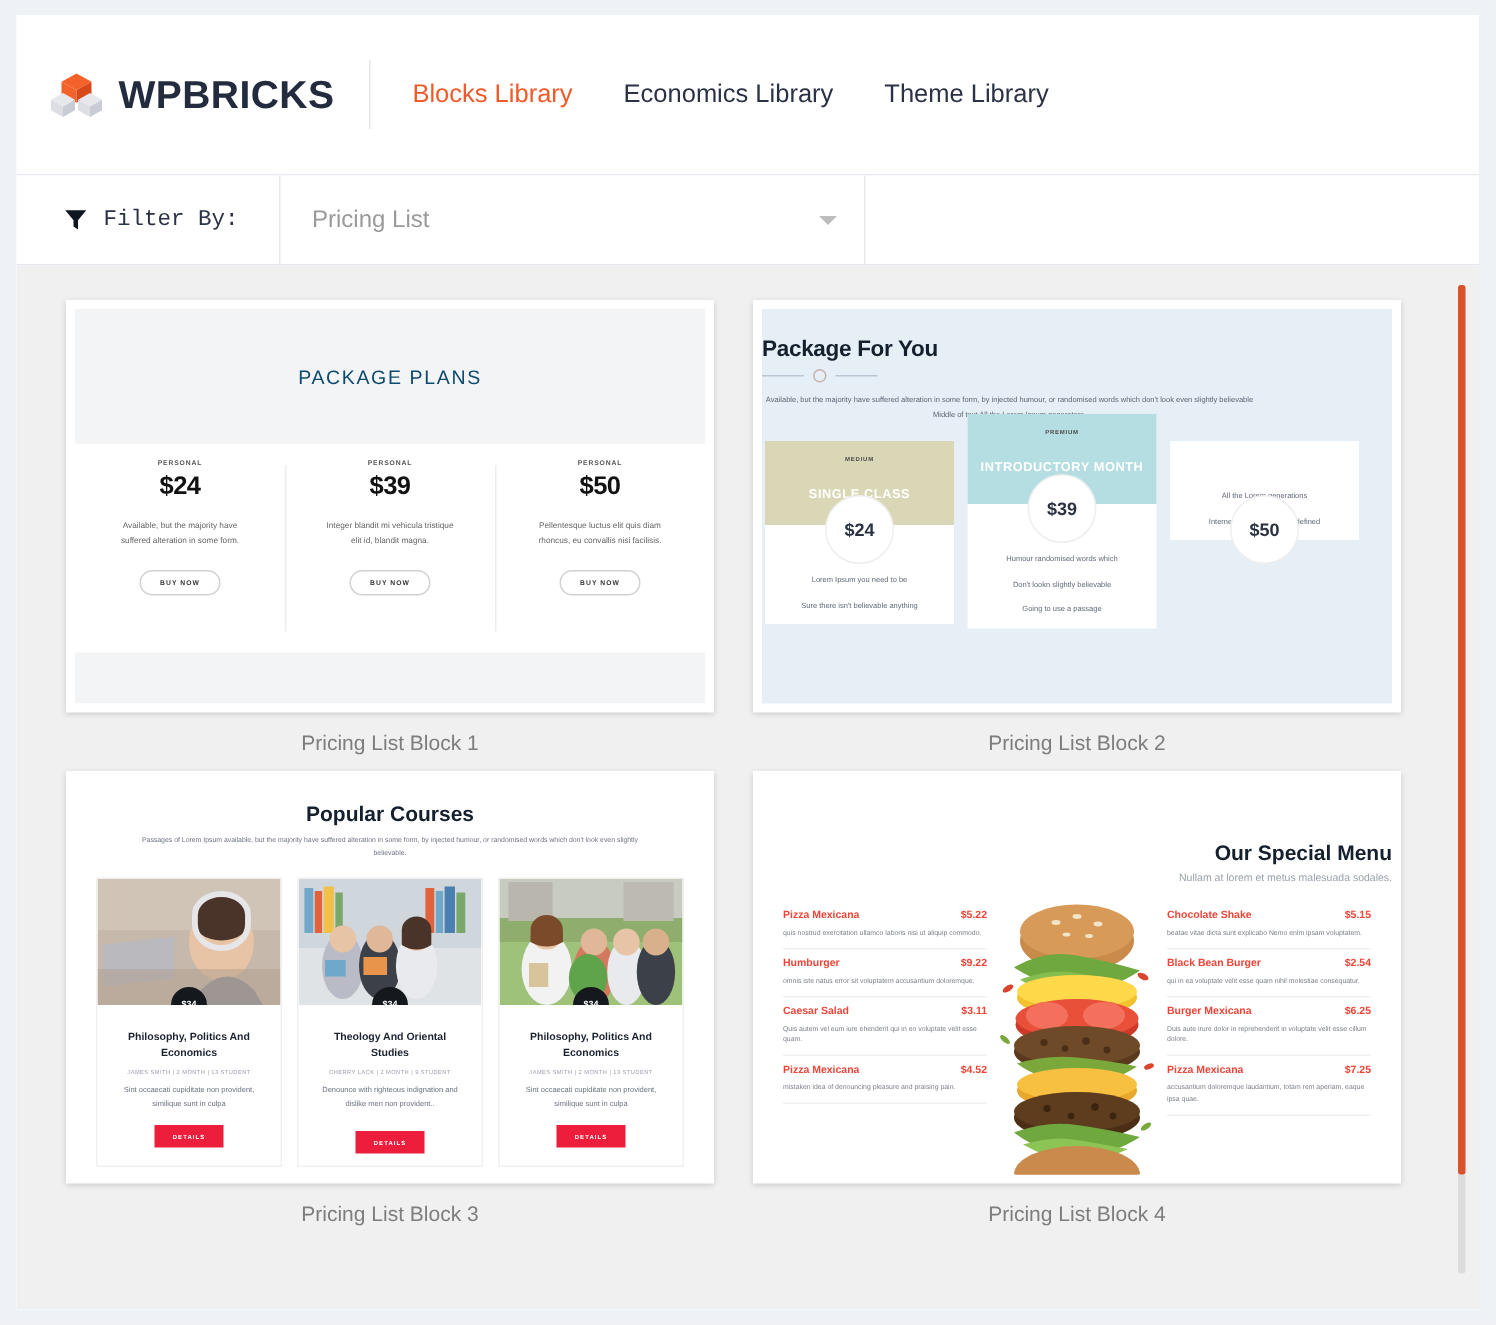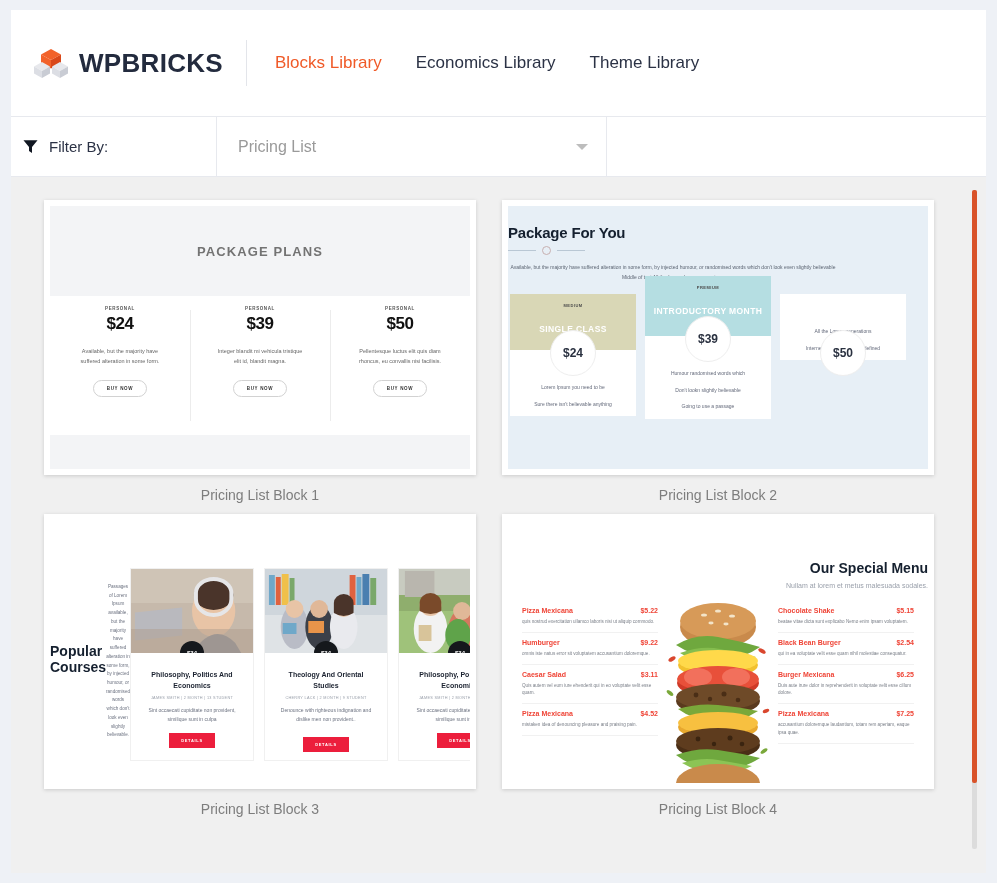--- a/index.html
+++ b/index.html
@@ -44,23 +44,24 @@
   .nav-item.active { color: #f05a28; }
 
   
   .filterbar {
     height: 60px; min-height: 60px;
     display: flex; align-items: stretch;
     border-bottom: 1px solid #e7e9ee;
     background: #fff;
   }
   .filter-label-wrap {
-    width: 206px; display: flex; align-items: center; gap: 11px;
-    padding-left: 12px;
+    width: 176px; display: flex; align-items: center; gap: 11px;
+    padding-left: 32px;
     border-right: 1px solid #e7e9ee;
+    font-family: Liberation Mono, monospace;
   }
   .funnel-icon { width: 15px; height: 15px; display:block; }
   .filter-label { font-size: 15px; color: #2b3245; }
   .select-wrap {
     flex: 0 0 390px; display: flex; align-items: center;
     border-right: 1px solid #e7e9ee;
     padding: 0 18px 0 21px; cursor: pointer;
   }
   .select-value { flex: 1; font-size: 16px; color: #9a9a9a; }
   .caret { width: 0; height: 0;
@@ -104,21 +105,21 @@
   }
   .scrollbar-thumb {
     position: absolute; left:0; top: 0;
     width: 5px; height: 593px; background: #d9532a; border-radius: 2px;
     cursor: pointer;
   }
 
   
   .t1 { background: #fff; display:flex; flex-direction:column; }
   .t1-head { height: 90px; background:#f3f4f6; display:flex; align-items:center; justify-content:center; }
-  .t1-title { font-size: 13px; font-weight: bold; letter-spacing: 1.1px; color:#737373; }
+  .t1-title { font-size: 13px; font-weight: normal; letter-spacing: 1.1px; color:#0c4a6e; }
   .t1-cols { flex:1; display:flex; background:#fff; padding-top: 10px; }
   .t1-col { flex:1; display:flex; flex-direction:column; align-items:center; position:relative; }
   .t1-col + .t1-col::before {
     content:""; position:absolute; left:0; top:4px; bottom:14px; width:1px; background:#ececec;
   }
   .t1-tier { font-size: 4.5px; font-weight:bold; letter-spacing:.6px; color:#555; margin-bottom:3px; }
   .t1-price { font-size: 17px; font-weight: bold; color:#111; letter-spacing:-.4px; }
   .t1-desc { margin-top: 12px; font-size: 5.5px; line-height: 1.85; color:#666; text-align:center; width: 86px; }
   .t1-btn {
     margin-top: 14px; border:1px solid #d2d2d2; border-radius:20px;
@@ -147,21 +148,21 @@
     width:46px;height:46px;border-radius:50%;background:#fff;border:1px solid #eee;
     display:flex;align-items:center;justify-content:center;
     font-size:12px;font-weight:bold;color:#2a3140;
     position:absolute; left:50%; transform:translateX(-50%); top: 36px;
   }
   .t2-col.mid .t2-circle { top: 40px; }
   .t2-feats { margin-top: 34px; display:flex; flex-direction:column; gap:9px; padding: 0 6px; }
   .t2-feat { font-size:5px; color:#63697a; text-align:center; line-height:1.5; }
 
   
-  .t3 { background:#fff; height:100%; display:flex; flex-direction:row; align-items:center; padding-top: 14px; }
+  .t3 { background:#fff; height:100%; display:flex; flex-direction:column; align-items:center; padding-top: 14px; }
   .t3-title { font-size: 14px; font-weight:bold; color:#15202f; }
   .t3-sub { margin-top:6px; width: 350px; text-align:center; font-size:4.6px; line-height:1.9; color:#6c7280; }
   .t3-cols { margin-top: 12px; display:flex; gap:10px; }
   .t3-col { width: 124px; border:1px solid #f0f0f0; display:flex; flex-direction:column; align-items:center; position:relative; }
   .t3-photo { width:100%; height: 84px; position:relative; overflow:hidden; }
   .t3-badge {
     width:24px;height:24px;border-radius:50%;background:#15181c;color:#fff;
     display:flex;align-items:center;justify-content:center;font-size:6px;font-weight:bold;
     position:absolute; left:50%; transform:translateX(-50%); bottom:-12px; z-index:2;
   }

